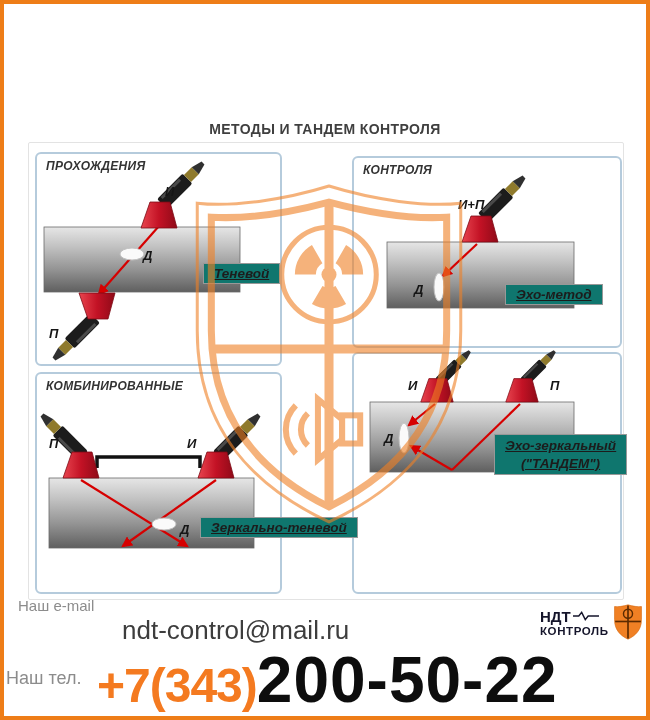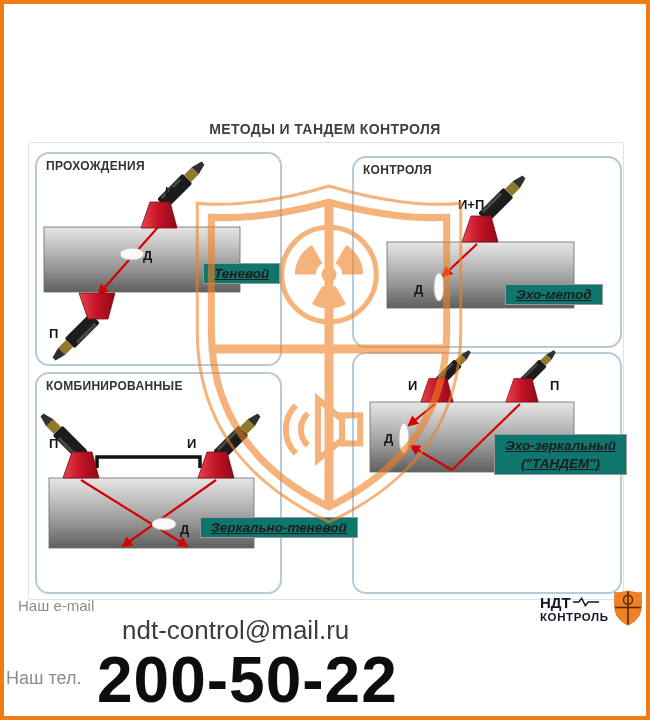--- a/index.html
+++ b/index.html
@@ -3,21 +3,21 @@
 <meta charset="utf-8">
 <style>
   html,body{margin:0;padding:0;width:650px;height:720px;background:#fff;
     font-family:"Liberation Sans", sans-serif; overflow:hidden;}
   .frame{position:absolute;inset:0;width:650px;height:720px;background:#fff;}
   .border-overlay{position:absolute;inset:0;border:4px solid #ee7d17;z-index:60;pointer-events:none;}
   .page-title{position:absolute;top:121px;left:0;width:100%;text-align:center;
     font-size:14px;font-weight:bold;color:#3f3f3f;letter-spacing:.4px;}
   .diagram-frame{position:absolute;left:28px;top:142px;width:594px;height:456px;
     border:1px solid #e3e3e3;border-radius:2px;}
-  .panel{position:absolute;border:2px solid #b5cbdc;border-radius:14px;background:transparent;z-index:1;}
+  .panel{position:absolute;border:2px solid #b5cbdc;border-radius:6px;background:transparent;z-index:1;font-style:italic;}
   .panel svg{position:absolute;left:0;top:0;overflow:visible;}
   .panel-title{position:absolute;top:5px;left:9px;font-size:12px;font-weight:600;
     color:#333;letter-spacing:.3px;white-space:nowrap;}
   .p1{left:35px;top:152px;width:243px;height:210px;}
   .p2{left:352px;top:156px;width:266px;height:188px;}
   .p3{left:35px;top:372px;width:243px;height:218px;}
   .p4{left:352px;top:352px;width:266px;height:238px;}
   .method-label{position:absolute;background:#0f766e;border:1px solid #989898;
     color:#1c1c1c;font-weight:bold;font-style:italic;text-decoration:underline;
     font-size:13.5px;padding:2px 10px;z-index:4;white-space:nowrap;}
@@ -25,21 +25,21 @@
   .lbl-echo{left:505px;top:284px;}
   .lbl-mirror{left:200px;top:517px;}
   .lbl-tandem{left:494px;top:434px;text-align:center;line-height:1.3;font-style:italic;}
   .lbl-tandem span{display:block;text-decoration:underline;}
   .watermark{position:absolute;left:183px;top:178px;width:292px;height:352px;
     z-index:5;opacity:.6;pointer-events:none;}
   svg text{font-family:"Liberation Sans", sans-serif;font-size:13px;font-weight:bold;fill:#161616;}
   
   .email-label{position:absolute;left:18px;top:597px;font-size:15px;color:#8c8c8c;}
   .email-value{position:absolute;left:122px;top:615px;font-size:26px;color:#3d3d3d;}
-  .brand{position:absolute;left:540px;top:590px;display:flex;align-items:center;gap:4px;z-index:2;}
+  .brand{position:absolute;left:540px;top:604px;display:flex;align-items:center;gap:4px;z-index:2;}
   .brand-line1{display:flex;align-items:center;gap:2px;font-size:15px;font-weight:bold;color:#15152b;}
   .brand-line2{font-size:11.5px;font-weight:bold;letter-spacing:.6px;color:#15152b;}
   .pulse{width:26px;height:12px;}
   .pulse polyline{fill:none;stroke:#15152b;stroke-width:2;}
   .brand-shield{width:30px;height:36px;}
   .phone-label{position:absolute;left:6px;top:668px;font-size:18px;color:#8c8c8c;}
   .phone-row{position:absolute;left:97px;top:648px;display:flex;align-items:baseline;line-height:1;}
   .phone-area{font-size:48px;font-weight:bold;color:#f47a20;letter-spacing:-1px;}
   .phone-number{font-size:64px;font-weight:bold;color:#0d0d0d;letter-spacing:1px;}
 </style>
@@ -204,17 +204,18 @@
     <svg class="brand-shield" viewBox="0 0 290 350">
       <path d="M145,8 C100,22 48,29 14,25 L14,152 C14,252 72,308 145,342 C218,308 276,252 276,152 L276,25 C242,29 190,22 145,8 Z" fill="#f08024" stroke="#d86a10" stroke-width="6"></path>
       <line x1="145" y1="14" x2="145" y2="336" stroke="#5c2a00" stroke-width="16"></line>
       <line x1="20" y1="170" x2="270" y2="170" stroke="#5c2a00" stroke-width="16"></line>
       <circle cx="145" cy="95" r="44" fill="none" stroke="#5c2a00" stroke-width="14"></circle>
     </svg>
   </div>
 
   <div class="phone-label">Наш тел.</div>
   <div class="phone-row">
+    <span class="phone-area">+7(343)</span>
     <span class="phone-number">200-50-22</span>
   </div>
 
   <div class="border-overlay"></div>
 </div>
 
 </body></html>

